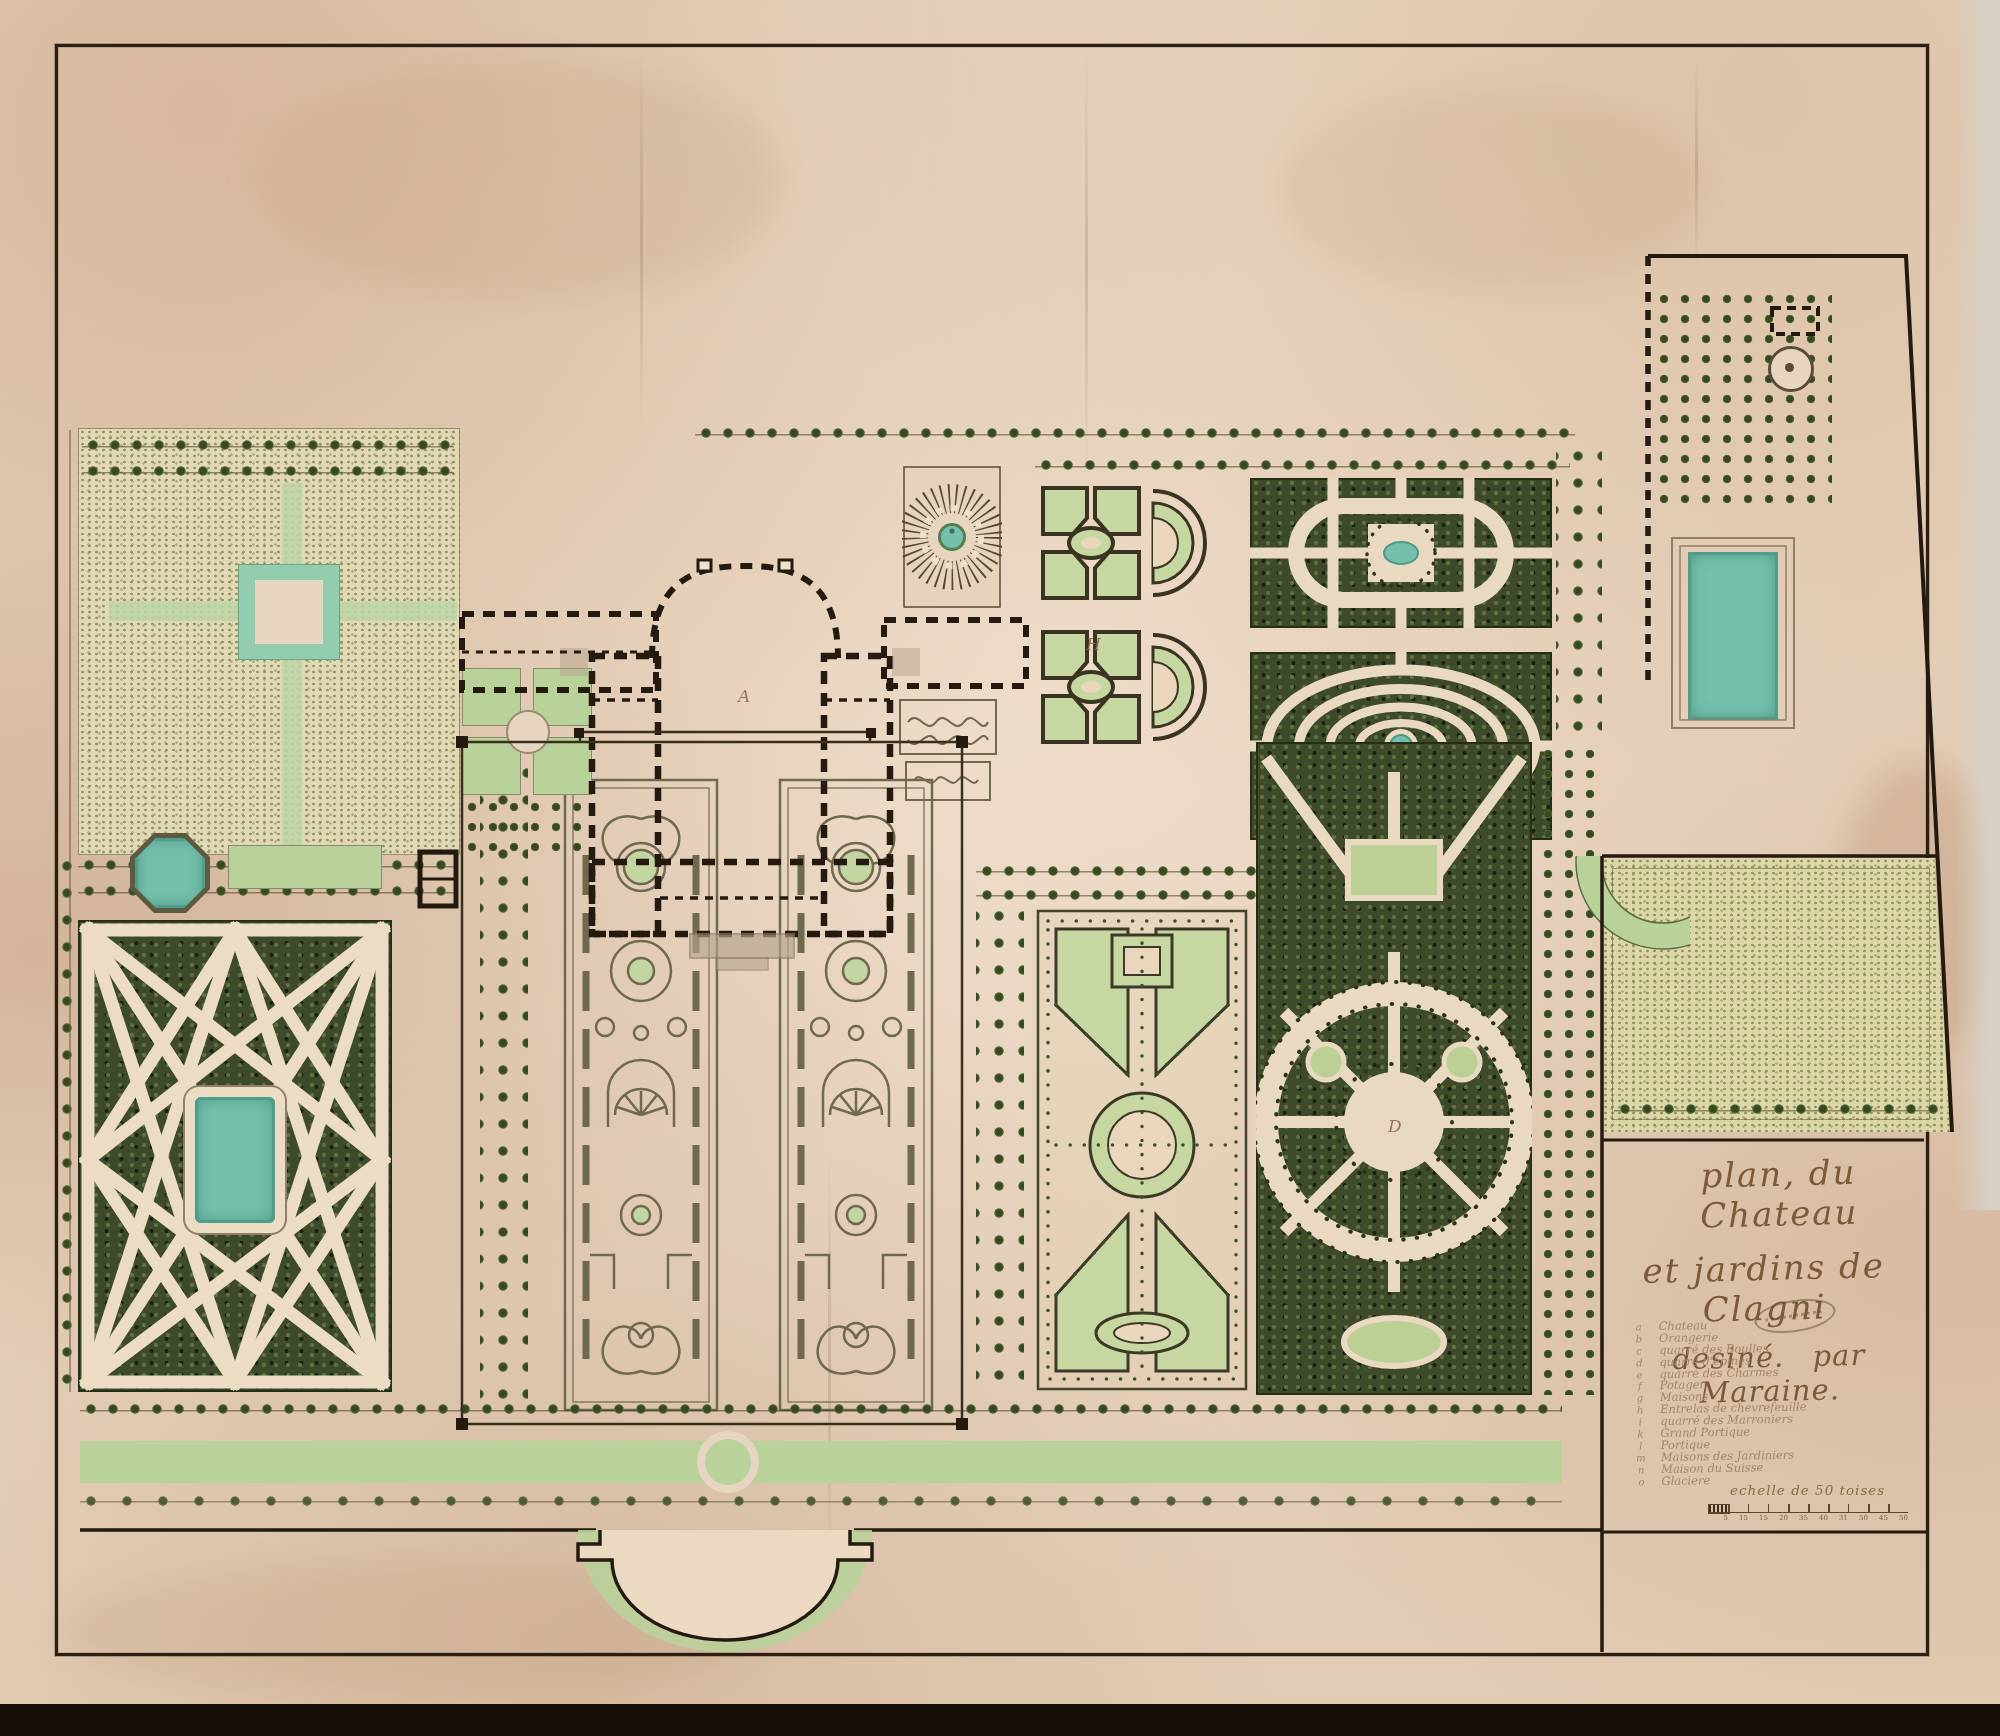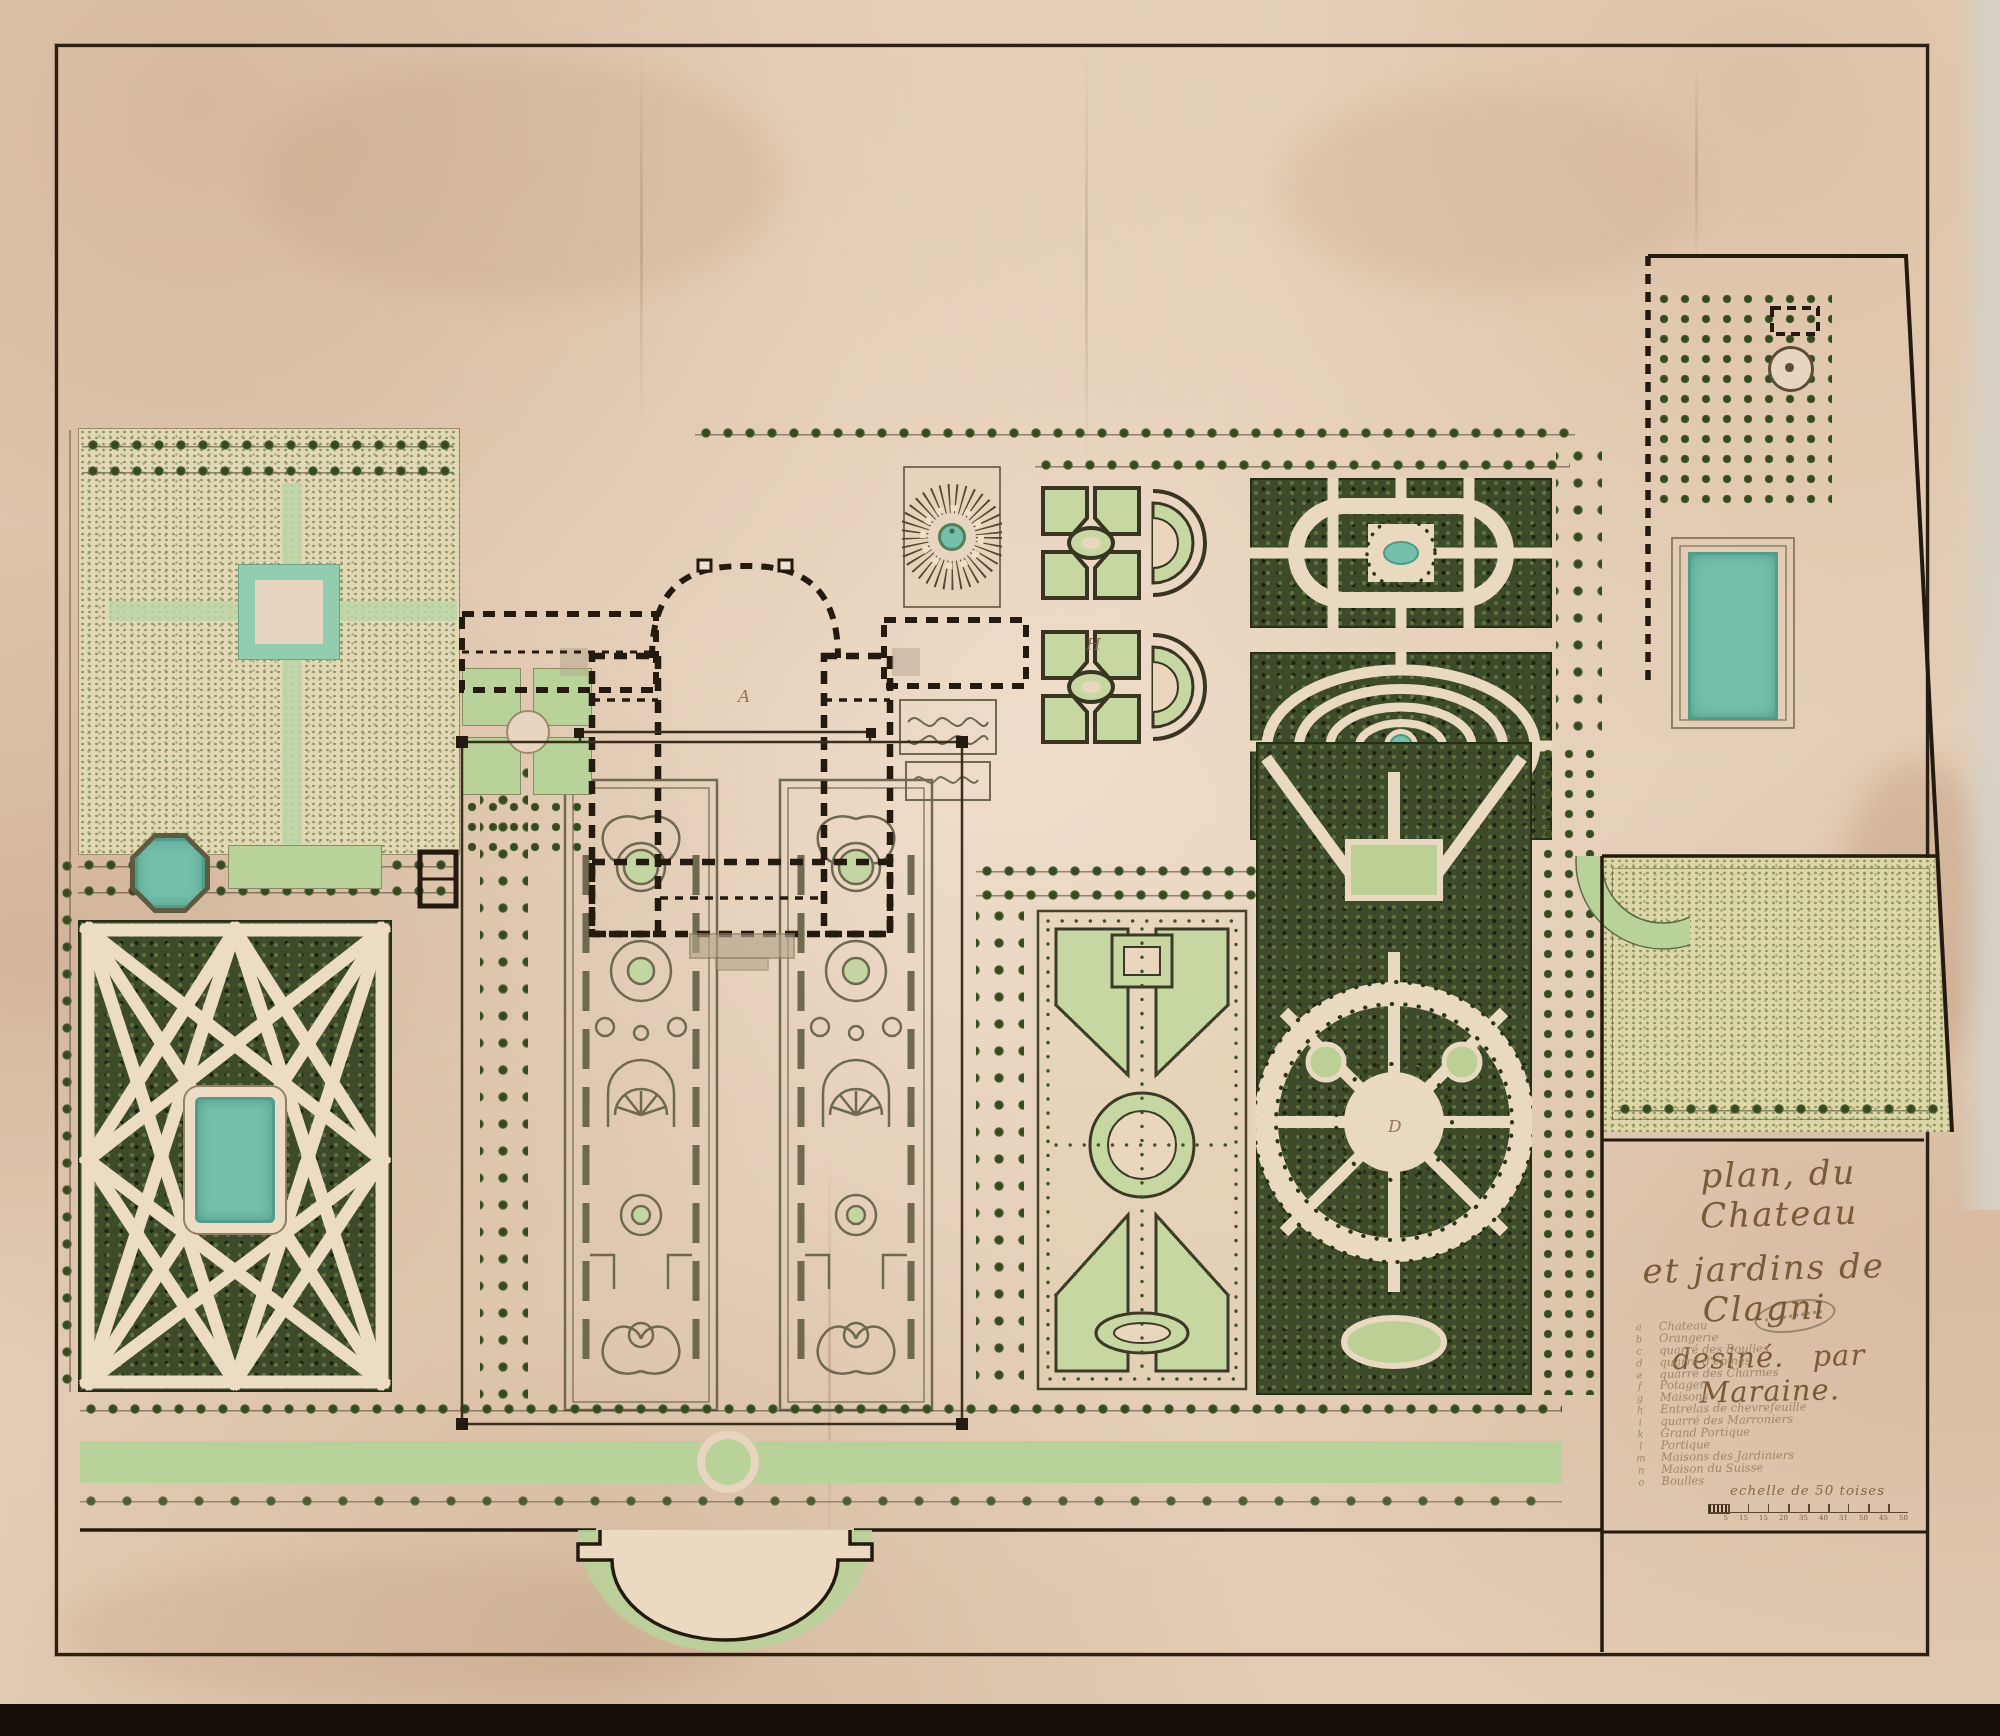--- a/index.html
+++ b/index.html
@@ -455,21 +455,21 @@
           <span class="lg-lbl">Maisons des Jardiniers</span>
         </div>
 
         <div class="lg-row">
           <span class="lg-key">n</span>
           <span class="lg-lbl">Maison du Suisse</span>
         </div>
 
         <div class="lg-row">
           <span class="lg-key">o</span>
-          <span class="lg-lbl">Boulles</span>
+          <span class="lg-lbl">Glaciere</span>
         </div>
       </div>
     <div class="sc-label">echelle de 50 toises</div>
     <div class="sc-start"></div>
     <div class="sc-bar"></div>
     <div class="sc-nums">
 
     <span>5</span>
         <span>15</span>
         <span>15</span>

